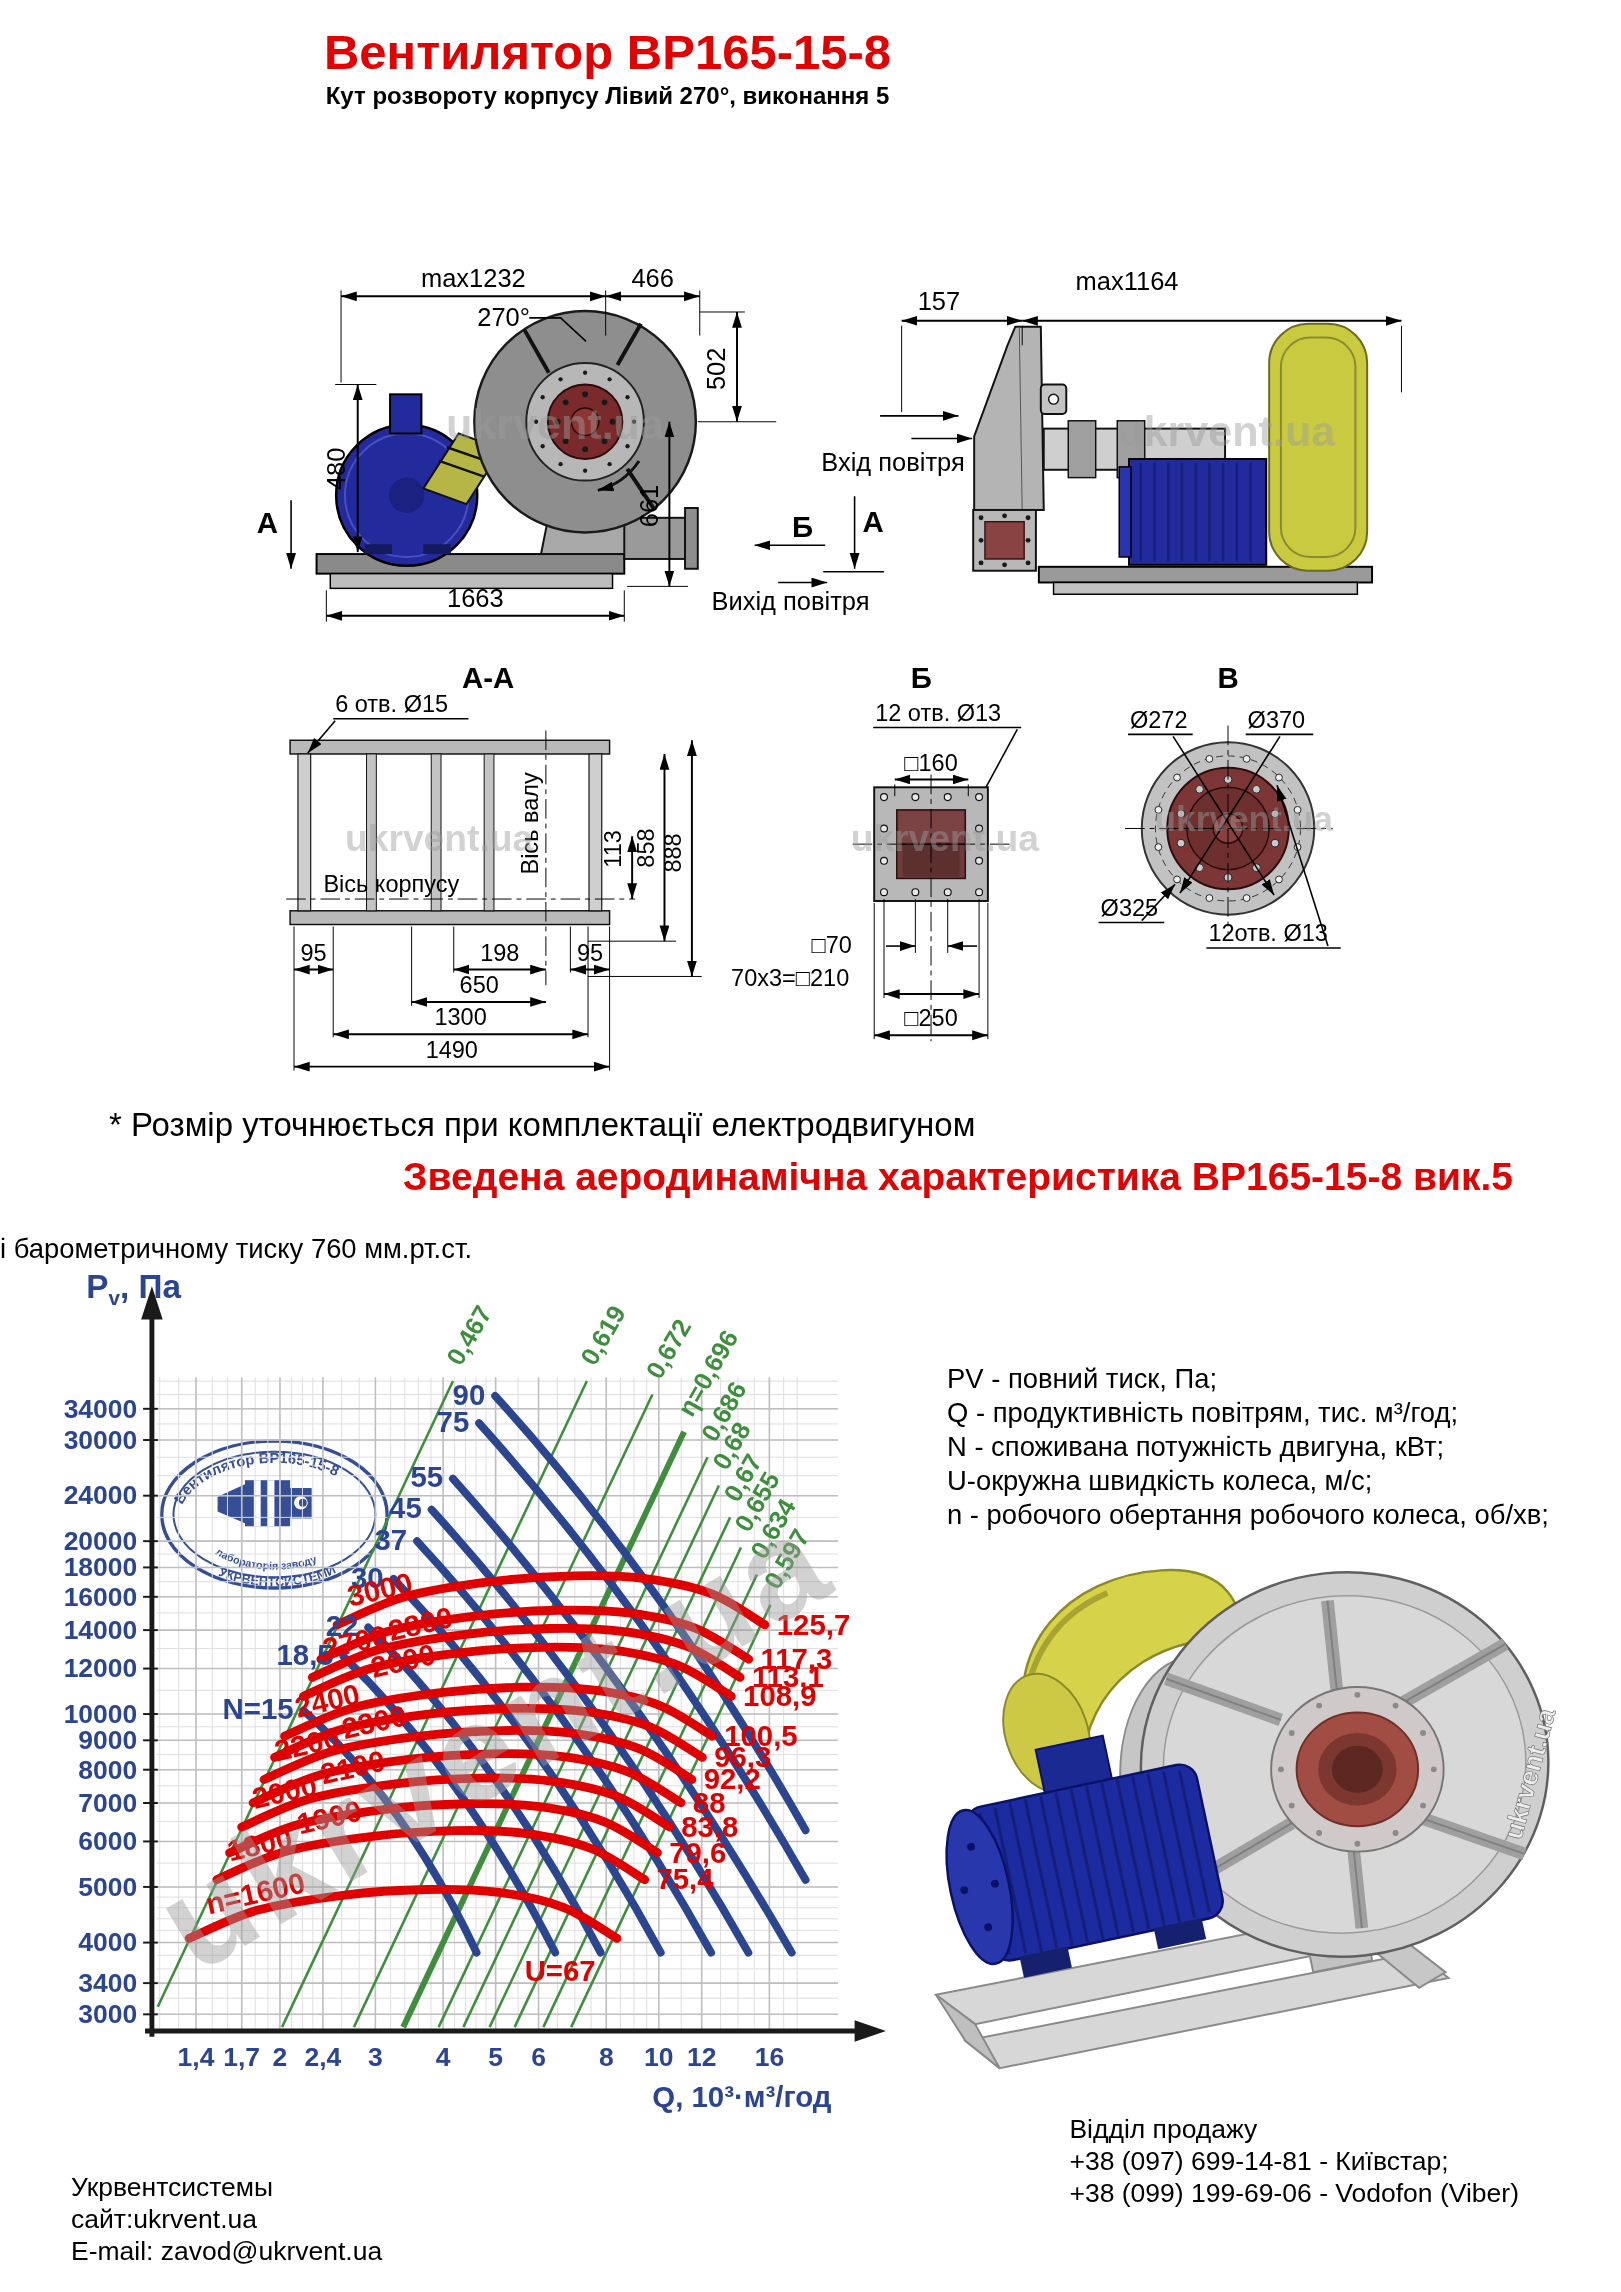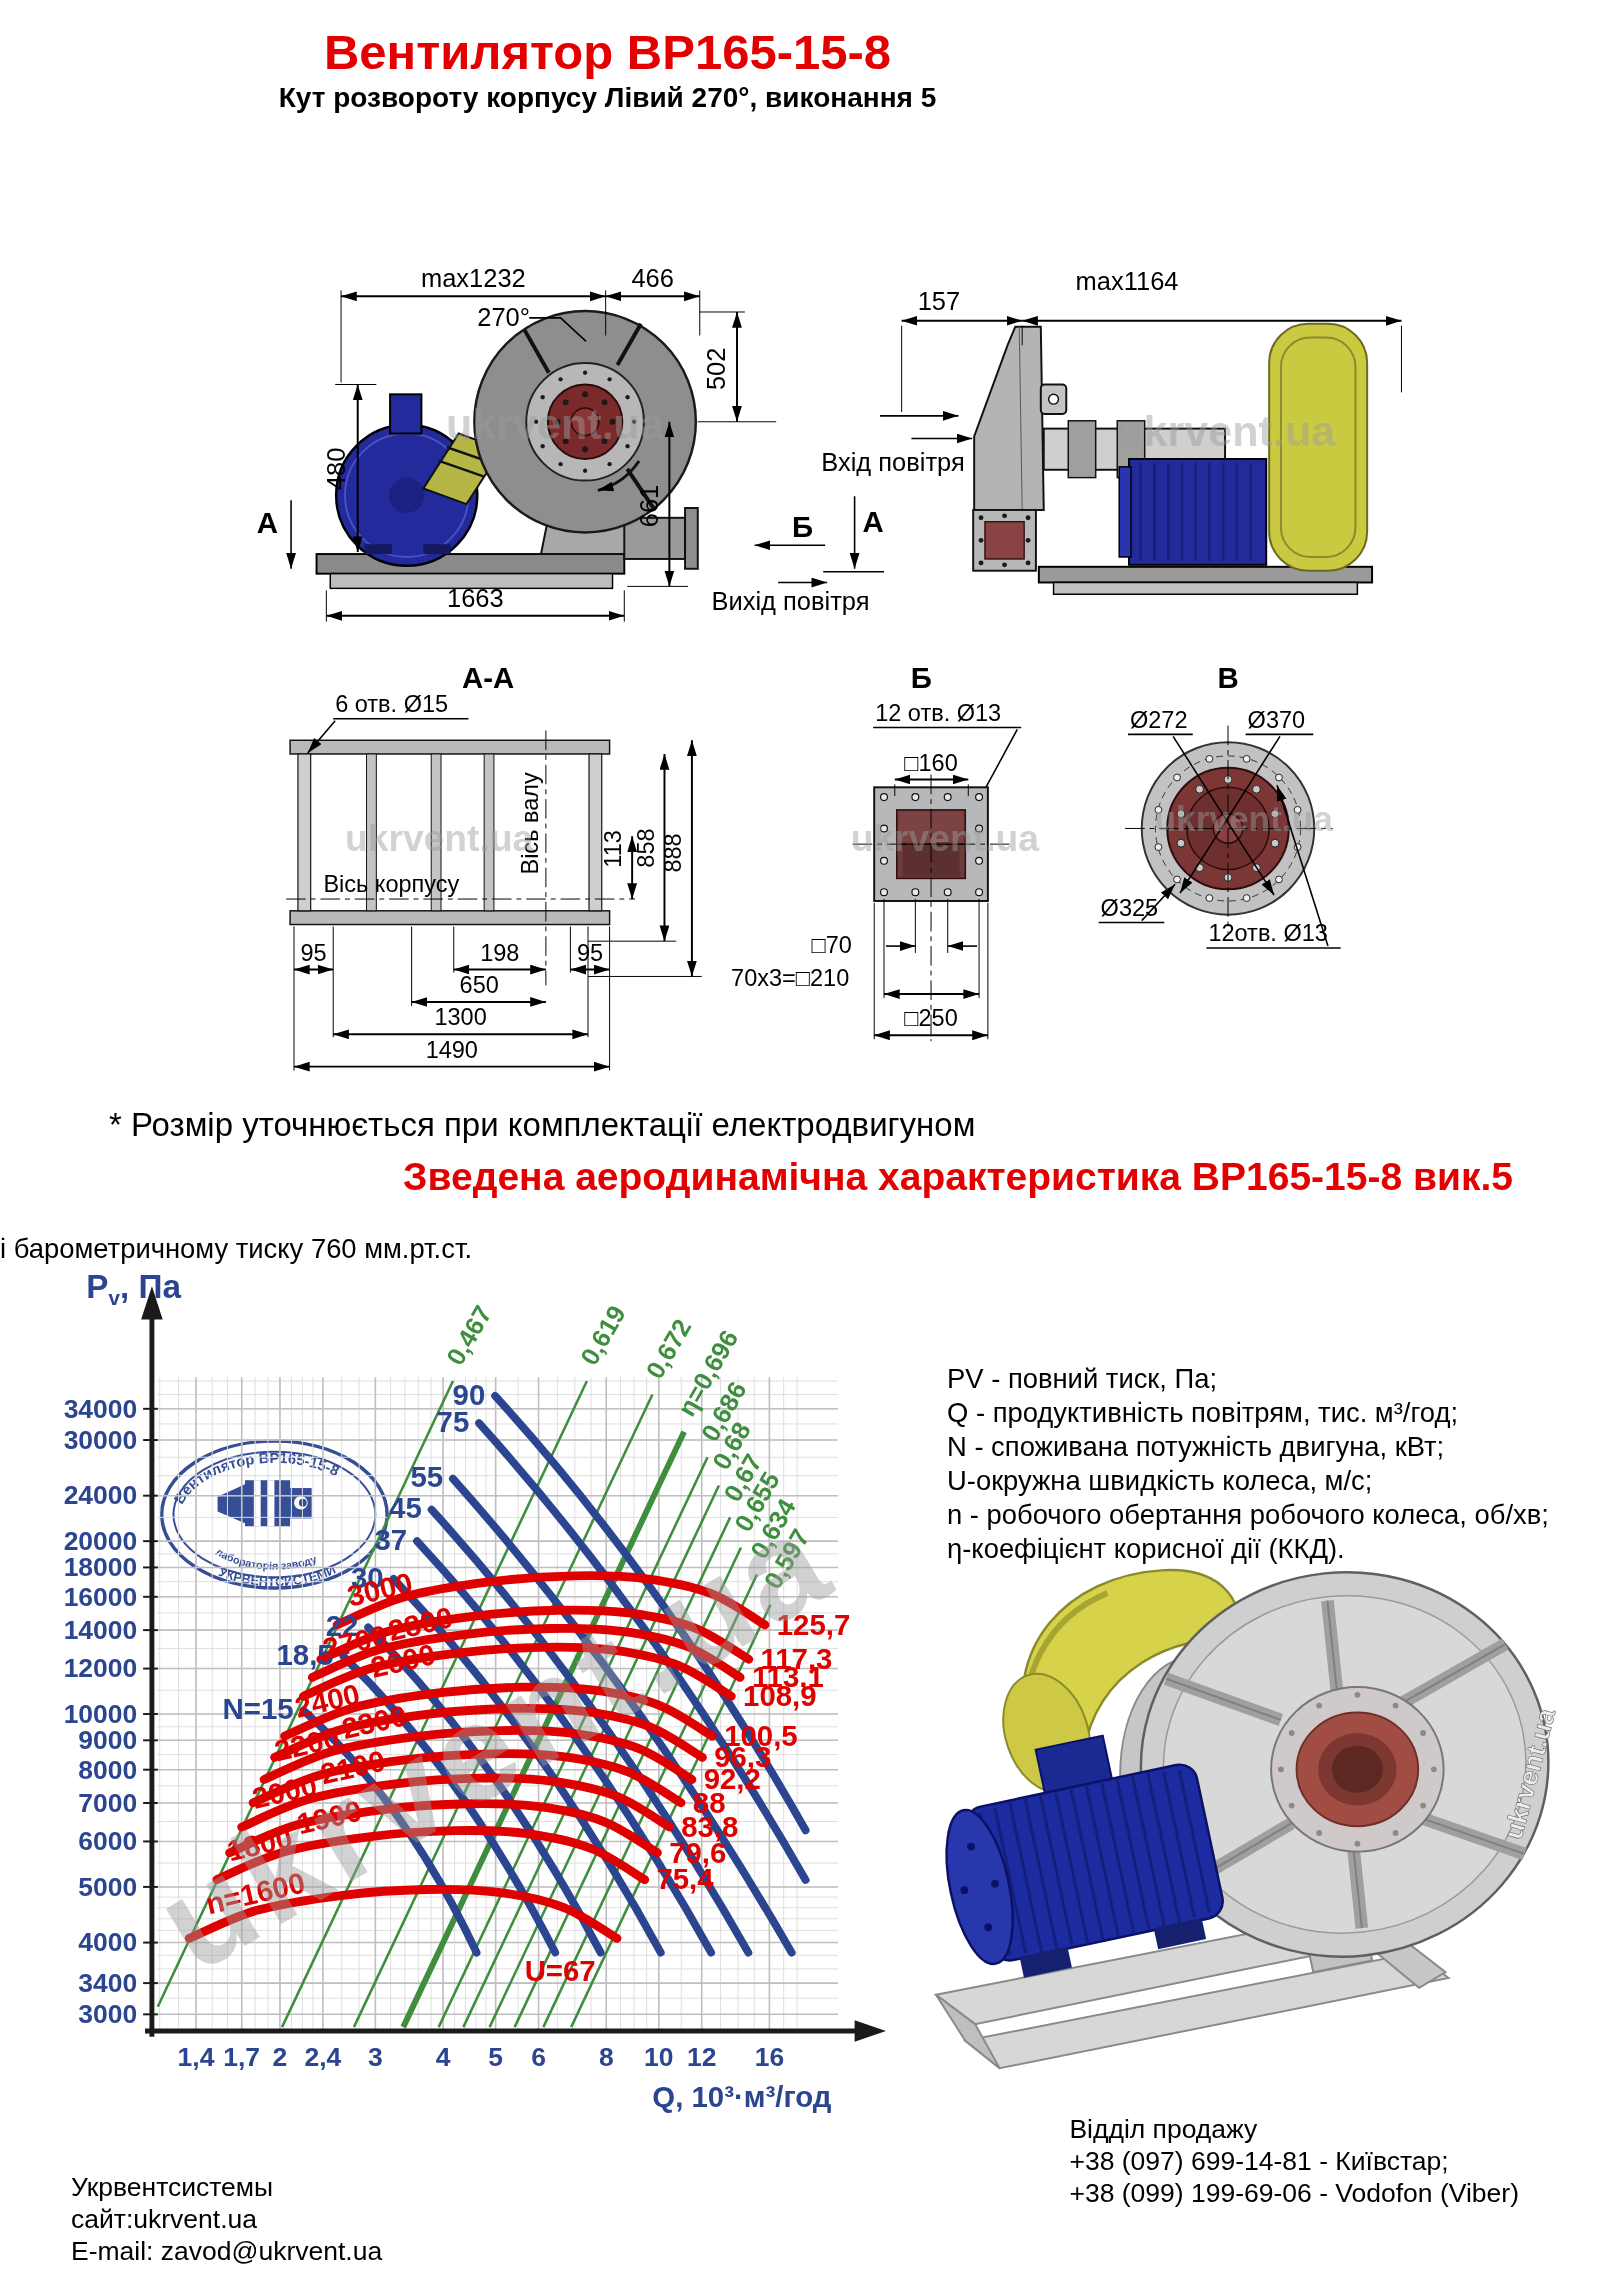--- a/index.html
+++ b/index.html
@@ -1,20 +1,20 @@
 <!DOCTYPE html>
 <html><head>
 <meta charset="utf-8">
 <style>
   html,body{margin:0;padding:0;background:#777;}
   .page{position:relative;width:1621px;height:2293px;background:#fff;overflow:hidden;
         font-family:"Liberation Sans",sans-serif;}
   .abs{position:absolute;}
   .title{left:0;top:23.5px;width:1215px;text-align:center;font-size:49px;font-weight:bold;color:#e30000;}
-  .subtitle{left:0;top:82px;width:1215px;text-align:center;font-size:28px;font-weight:bold;color:#000;}
+  .subtitle{left:0;top:82px;width:1215px;text-align:center;font-size:24px;font-weight:bold;color:#000;}
   .note{left:69px;top:1106px;font-size:33px;color:#000;margin-left:40px;}
   .h2{left:0;top:1155px;width:1513px;text-align:right;font-size:39px;font-weight:bold;color:#e30000;}
   .h2s1{left:0;top:1202px;width:1513px;text-align:center;font-size:27.4px;font-weight:bold;color:#000;}
   .h2s2{left:0;top:1233px;width:1513px;font-size:27.4px;font-weight:normal;color:#000;}
   .legend{left:947px;top:1362px;width:647px;font-size:27.4px;line-height:34px;color:#000;}
   .f-left{left:71px;top:2123px;font-size:26.5px;line-height:32px;color:#000;margin-top:48px;}
   .f-right{right:102px;top:2113px;text-align:left;font-size:26.5px;line-height:32px;color:#000;}
   svg{position:absolute;left:0;top:0;}
   svg text{font-family:"Liberation Sans",sans-serif;}
   .dim{stroke:#000;stroke-width:2;fill:none;}
@@ -692,21 +692,20 @@
 <div class="abs note">* Розмір уточнюється при комплектації електродвигуном</div>
 <div class="abs h2">Зведена аеродинамічна характеристика ВР165-15-8 вик.5</div>
 <div class="abs h2s2">і барометричному тиску 760 мм.рт.ст.</div>
 
 <div class="abs legend">
   <div>PV - повний тиск, Па;</div>
   <div>Q - продуктивність повітрям, тис. м³/год;</div>
   <div>N - споживана потужність двигуна, кВт;</div>
   <div>U-окружна швидкість колеса, м/с;</div>
   <div>n - робочого обертання робочого колеса, об/хв;</div>
-  <div>η-коефіцієнт корисної дії (ККД).</div>
 </div>
 
 <div class="abs f-left">
   <div>Укрвентсистемы</div>
   <div>сайт:ukrvent.ua</div>
   <div>E-mail: zavod@ukrvent.ua</div>
 </div>
 <div class="abs f-right">
   <div>Відділ продажу</div>
   <div>+38 (097) 699-14-81 - Київстар;</div>

